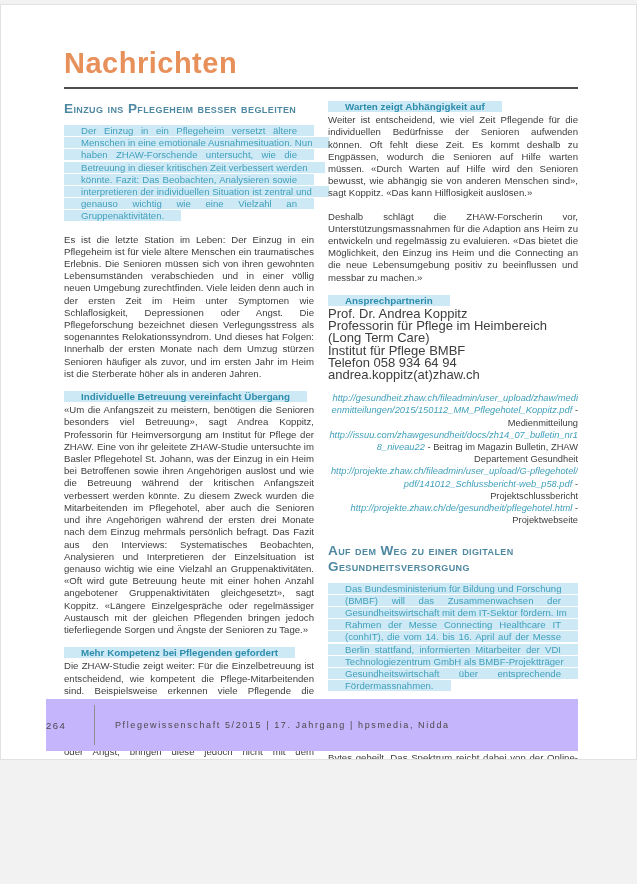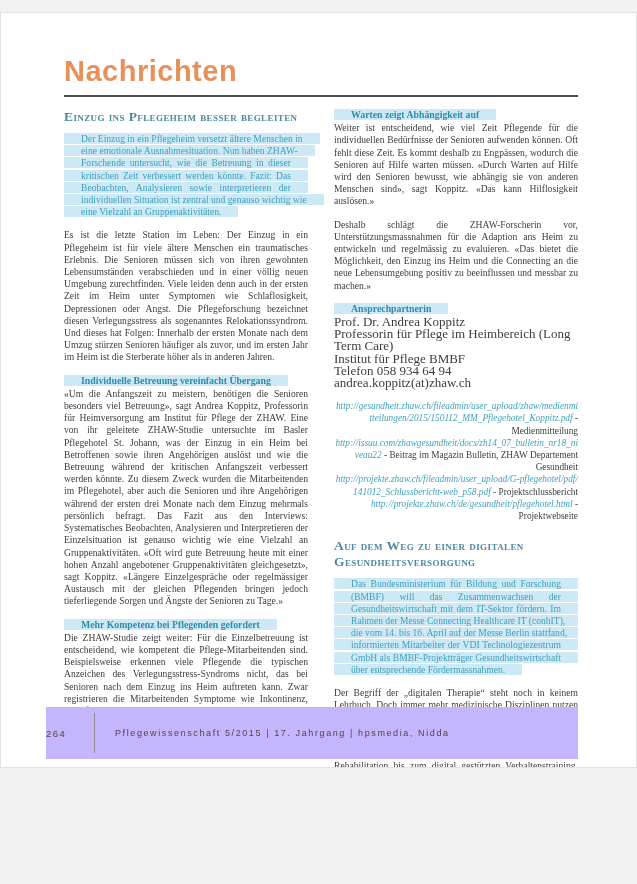--- a/index.html
+++ b/index.html
@@ -1,29 +1,29 @@
 <!DOCTYPE html>
 <html lang="de"><head>
 <meta charset="utf-8">
 <style>
   * { margin:0; padding:0; box-sizing:border-box; }
   html,body { background:#f2f2f2; }
   .page {
-    position:relative; width:637px; height:756px; margin:12px auto;
+    position:relative; width:637px; height:756px; margin:4px auto;
     background:#ffffff; border:1px solid #e2e2e2;
     font-family:"Liberation Sans","DejaVu Sans",sans-serif;
     overflow:hidden;
   }
   .content { padding:42px 58px 0 63px; }
   h1.title {
     color:#e8905a; font-size:29px; font-weight:600; letter-spacing:0.5px;
   }
   .rule { height:2px; background:#4d4d4d; margin:7px 0 12px 0; }
   .columns {
-    display:flex; gap:26px; height:730px; overflow:hidden;font-family:Liberation Serif, serif;
+    display:flex; gap:14px; height:730px; overflow:hidden;
   }
   .col { width:251px; }
   h2.smallcaps {
     font-variant:small-caps; color:#4f89a1; font-size:13.5px; font-weight:600;
     letter-spacing:0.4px; line-height:16px; margin:0 0 8px 0;
   }
   h2.smallcaps.later { margin-top:16px; }
   p.body, p.lead {
     font-size:9.6px; line-height:12.2px; text-align:justify;
     color:#3d3d3d; margin:0 0 11px 0; hyphens:auto;

